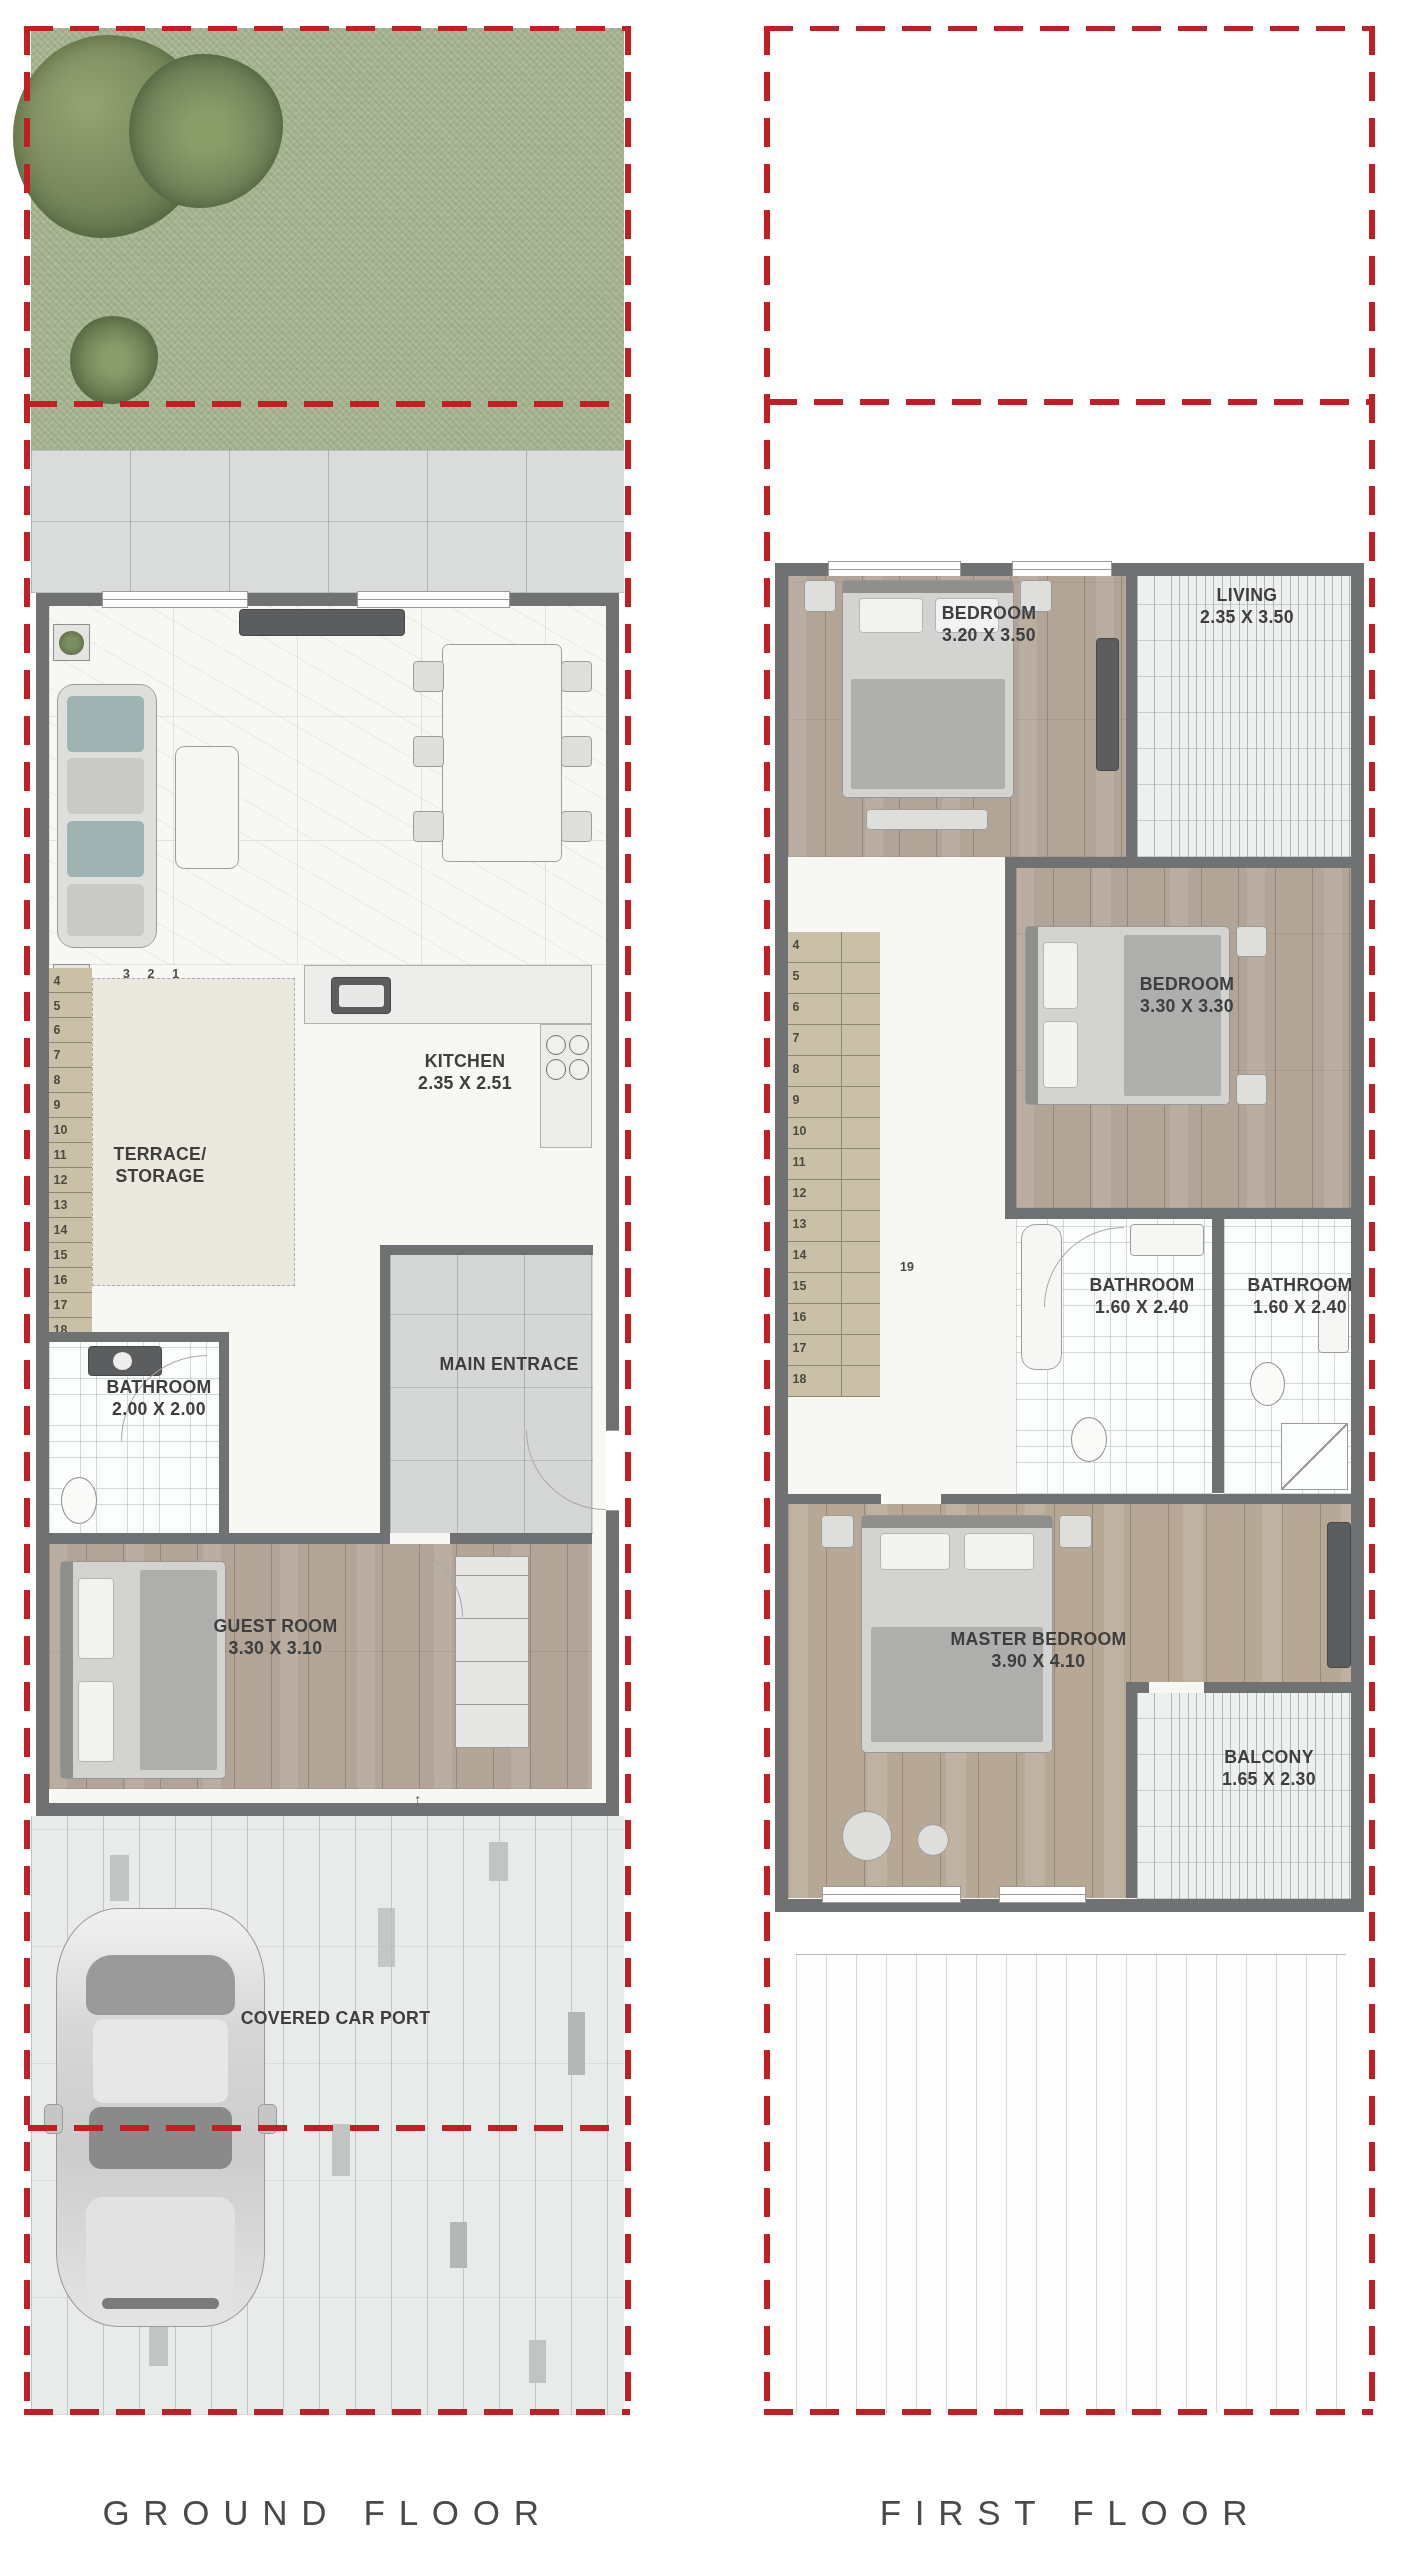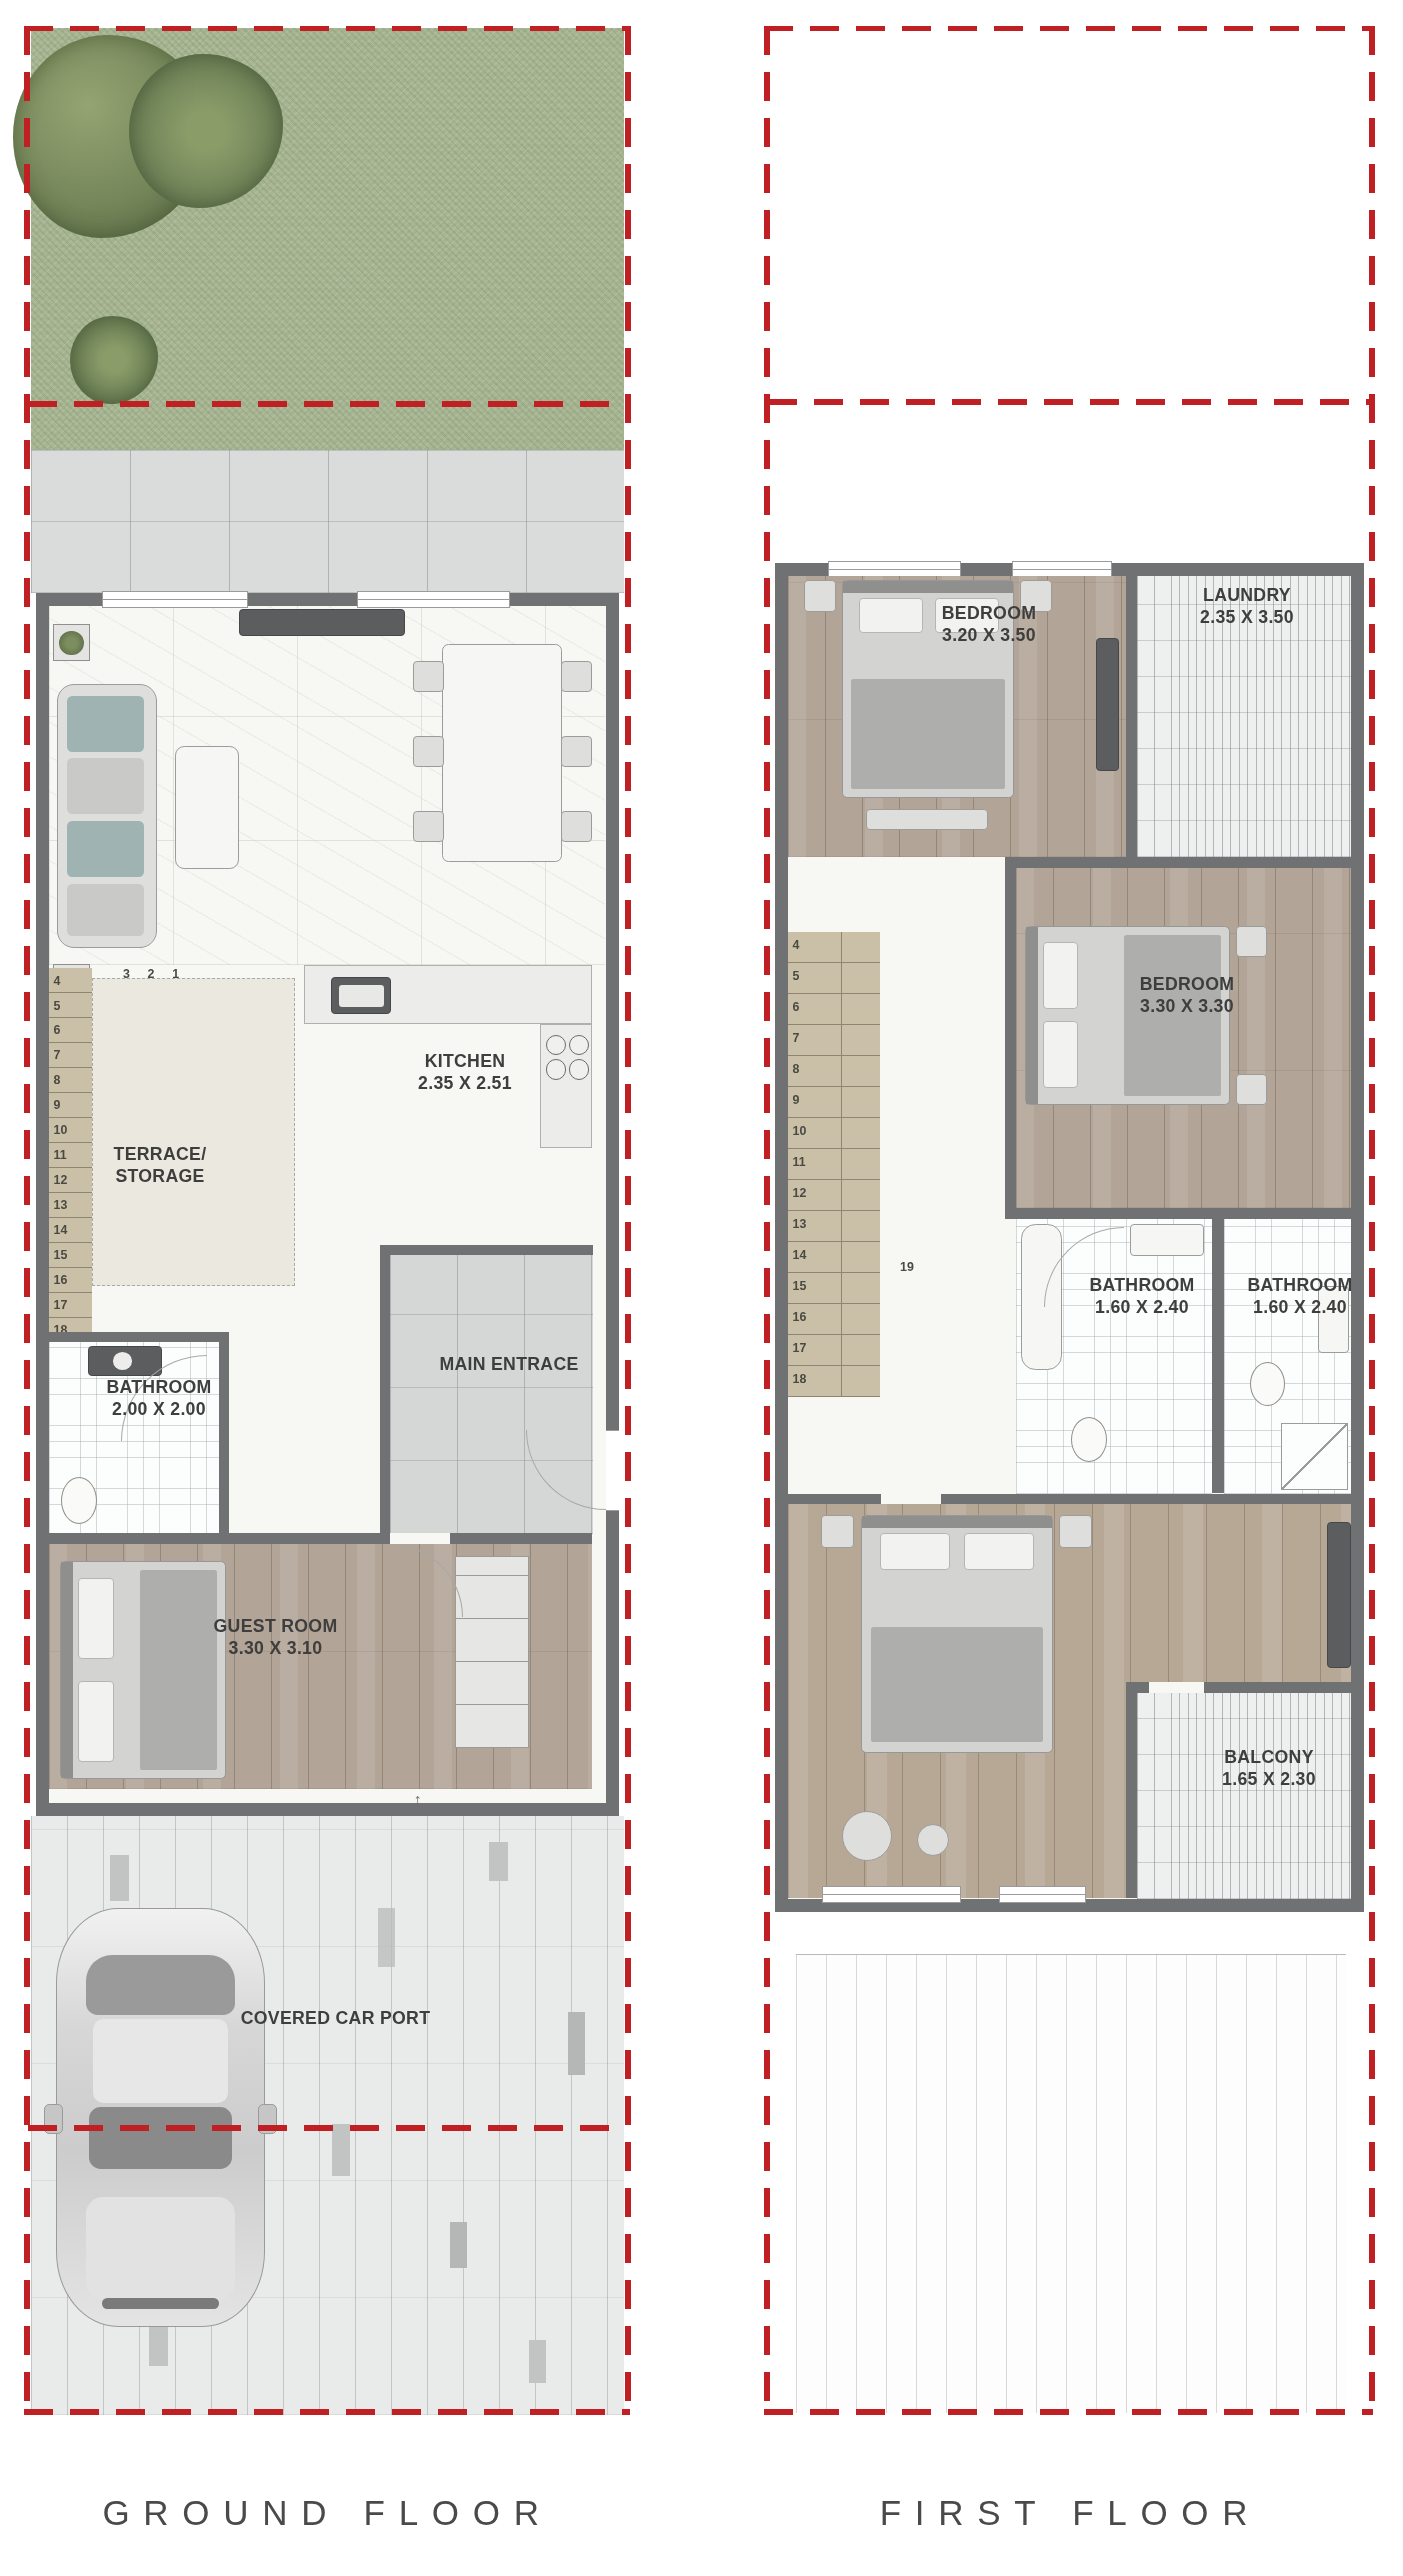--- a/index.html
+++ b/index.html
@@ -323,21 +323,21 @@
     <div class="furn dark" style="left:333px;top:622px;width:21px;height:131px;"></div>
     <div class="furn" style="left:103px;top:793px;width:120px;height:18.3px;"></div>
     <div class="room-label" style="left:95px;top:586px;width:262px;">
       <div>BEDROOM</div>
       <div class="dim">3.20 X 3.50</div>
     </div>
 
     <div class="wall" style="left:363px;top:547px;width:10.5px;height:295px;"></div>
     <div class="abs deck" style="left:374px;top:560px;width:214px;height:281px;"></div>
     <div class="room-label" style="left:386px;top:568px;width:196px;">
-      <div>LAUNDRY</div>
+      <div>LIVING</div>
       <div class="dim">2.35 X 3.50</div>
     </div>
 
     <div class="wall" style="left:242px;top:841px;width:359px;height:10.5px;"></div>
     <div class="wall" style="left:242px;top:841px;width:10.5px;height:361px;"></div>
     <div class="abs wood" style="left:253px;top:852px;width:335px;height:340px;"></div>
     <div class="bed" style="left:262px;top:910px;width:203px;height:177px;">
       <div class="head" style="left:0;top:0;width:11.8px;height:177px;"></div>
       <div class="pillow" style="left:17px;top:14.4px;width:33px;height:65px;"></div>
       <div class="pillow" style="left:17px;top:94px;width:33px;height:65px;"></div>
@@ -427,20 +427,24 @@
       <div class="head" style="left:0;top:0;width:190px;height:11.8px;"></div>
       <div class="pillow" style="left:18.3px;top:17px;width:68px;height:35px;"></div>
       <div class="pillow" style="left:102px;top:17px;width:68px;height:35px;"></div>
       <div class="blanket" style="left:9.2px;top:111px;width:172px;height:115px;"></div>
     </div>
     <div class="furn" style="left:58px;top:1499px;width:31px;height:31px;"></div>
     <div class="furn" style="left:296px;top:1499px;width:31px;height:31px;"></div>
     <div class="furn dark" style="left:564px;top:1506px;width:22px;height:144px;"></div>
     <div class="furn round" style="left:79px;top:1795px;width:48px;height:48px;"></div>
     <div class="furn round" style="left:154px;top:1808px;width:30px;height:30px;"></div>
+    <div class="room-label" style="left:79px;top:1612px;width:393px;">
+      <div>MASTER BEDROOM</div>
+      <div class="dim">3.90 X 4.10</div>
+    </div>
 
     <div class="wall" style="left:363px;top:1666px;width:238px;height:10.5px;"></div>
     <div class="wall" style="left:363px;top:1666px;width:10.5px;height:216px;"></div>
     <div class="abs" style="left:386px;top:1666px;width:55px;height:10.5px;background:#f7f7f4;"></div>
     <div class="abs deck" style="left:374px;top:1677px;width:214px;height:206px;"></div>
     <div class="room-label" style="left:408px;top:1730px;width:196px;">
       <div>BALCONY</div>
       <div class="dim">1.65 X 2.30</div>
     </div>
 

